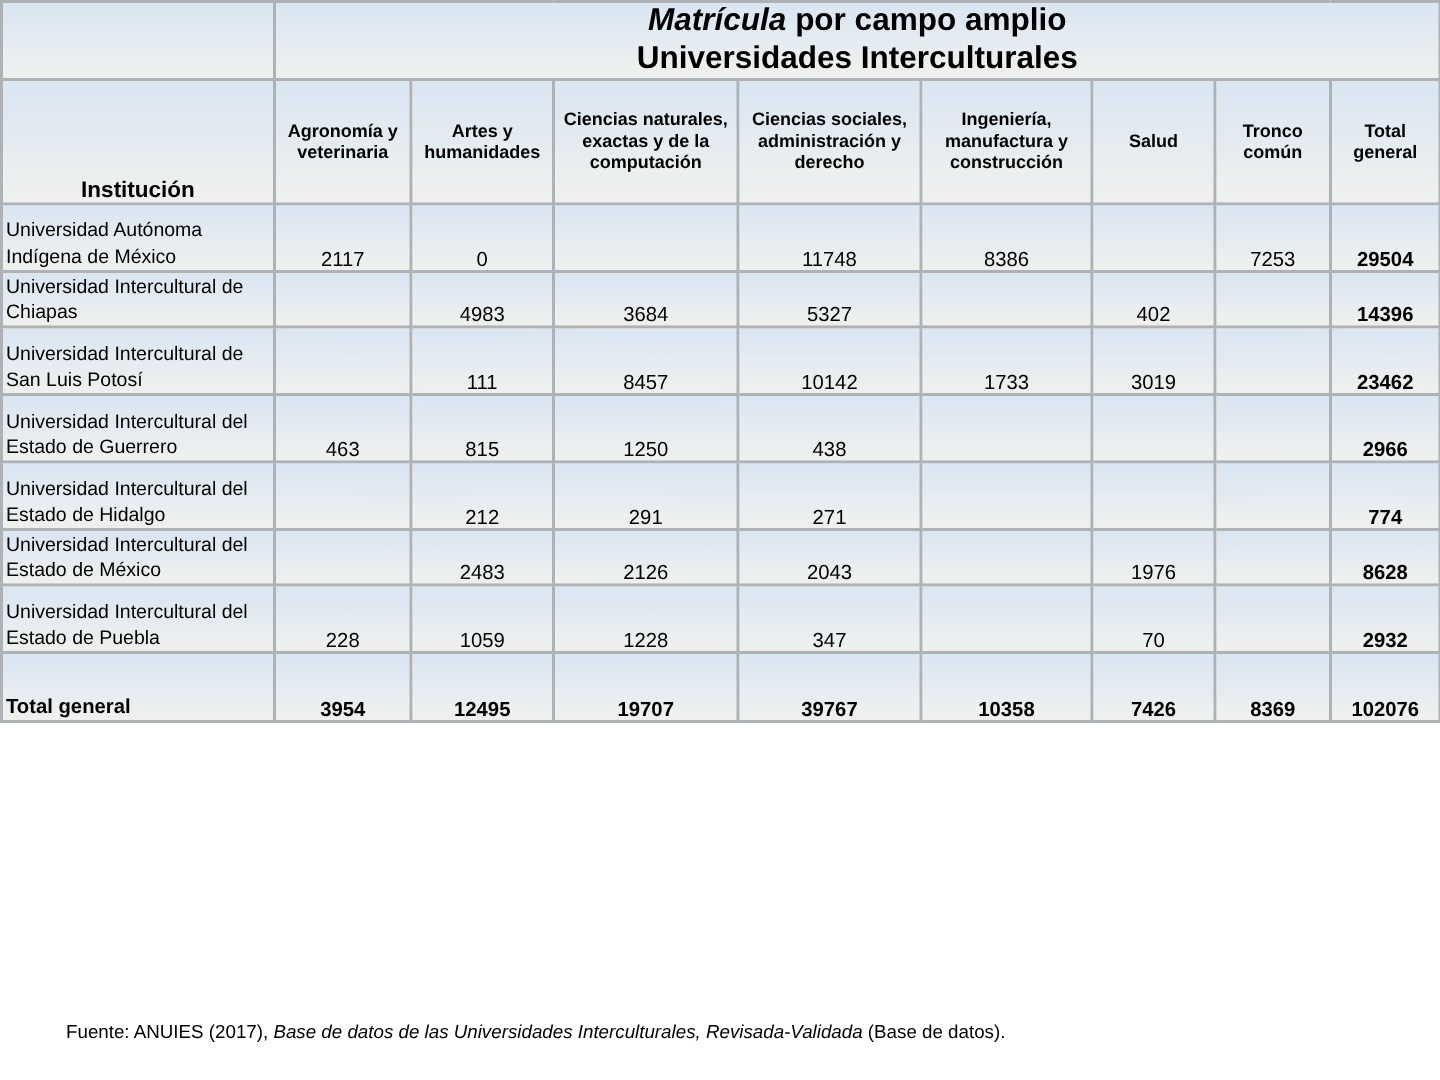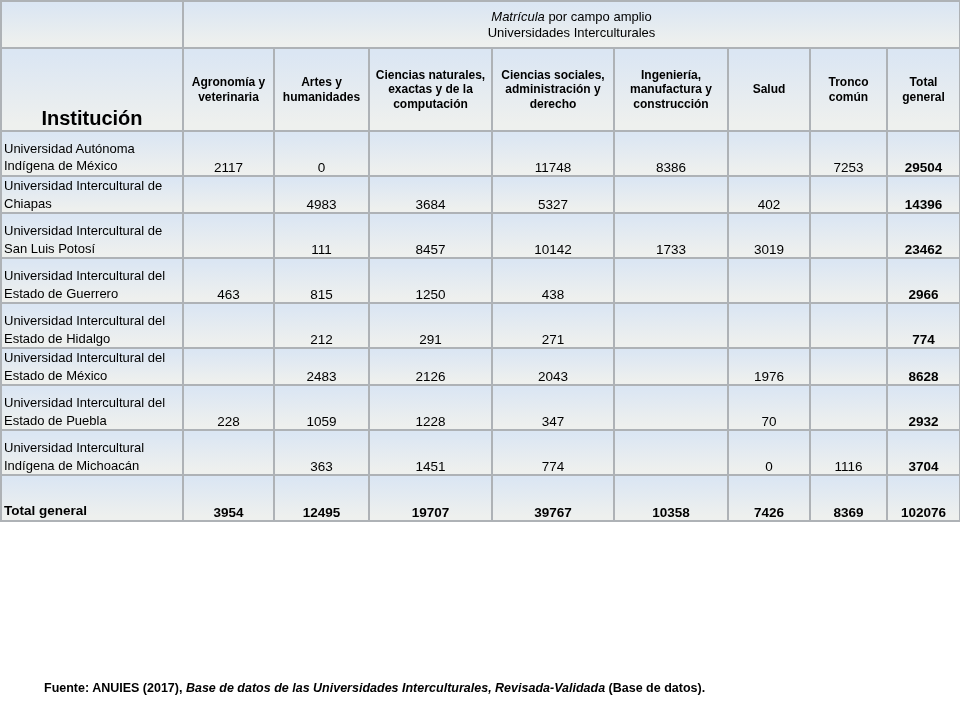--- a/index.html
+++ b/index.html
@@ -18,29 +18,29 @@
   }
   table.data-table td {
     border: 2px solid #aeb2b6;
     background: linear-gradient(180deg, #dbe6f3 6%, #eef0ee 92%);
     padding: 0 2px;
     overflow: hidden;
   }
   td.title-cell {
     text-align: center;
     vertical-align: middle;
-    font-weight: normal;
-    font-size: 13px;
+    font-weight: bold;
+    font-size: 21px;
     line-height: 1.18;
   }
   td.title-cell .em { font-style: italic; }
   td.corner-cell {}
   td.inst-header-cell {
     font-weight: bold;
-    font-size: 20px;
+    font-size: 15px;
     text-align: center;
     vertical-align: bottom;
     padding-bottom: 3px;
   }
   td.col-header-cell {
     font-weight: bold;
     font-size: 12px;
     text-align: center;
     vertical-align: middle;
     line-height: 1.2;
@@ -61,21 +61,20 @@
   }
   td.total-col { font-weight: bold; }
   tr.total-row td { font-weight: bold; }
   tr.total-row td.row-name-cell { font-size: 13.5px; }
   .source-line {
     position: absolute;
     left: 44px;
     top: 681px;
     font-size: 12.5px;
     white-space: nowrap;
-    font-weight: bold;
   }
   .source-line .it { font-style: italic; }
 </style>
 </head>
 <body>
 
 <table class="data-table">
   <colgroup>
     <col style="width:182px">
       <col style="width:91px">
@@ -178,31 +177,20 @@
         <td class="row-name-cell">Universidad Intercultural del Estado de Puebla</td>
         <td class="value-cell">228</td>
         <td class="value-cell">1059</td>
         <td class="value-cell">1228</td>
         <td class="value-cell">347</td>
         <td class="value-cell"></td>
         <td class="value-cell">70</td>
         <td class="value-cell"></td>
         <td class="value-cell total-col">2932</td>
       </tr>
-      <tr style="height: 45px;">
-        <td class="row-name-cell">Universidad Intercultural Indígena de Michoacán</td>
-        <td class="value-cell"></td>
-        <td class="value-cell">363</td>
-        <td class="value-cell">1451</td>
-        <td class="value-cell">774</td>
-        <td class="value-cell"></td>
-        <td class="value-cell">0</td>
-        <td class="value-cell">1116</td>
-        <td class="value-cell total-col">3704</td>
-      </tr>
       <tr class="total-row" style="height: 46px;">
         <td class="row-name-cell">Total general</td>
         <td class="value-cell">3954</td>
         <td class="value-cell">12495</td>
         <td class="value-cell">19707</td>
         <td class="value-cell">39767</td>
         <td class="value-cell">10358</td>
         <td class="value-cell">7426</td>
         <td class="value-cell">8369</td>
         <td class="value-cell total-col">102076</td>

